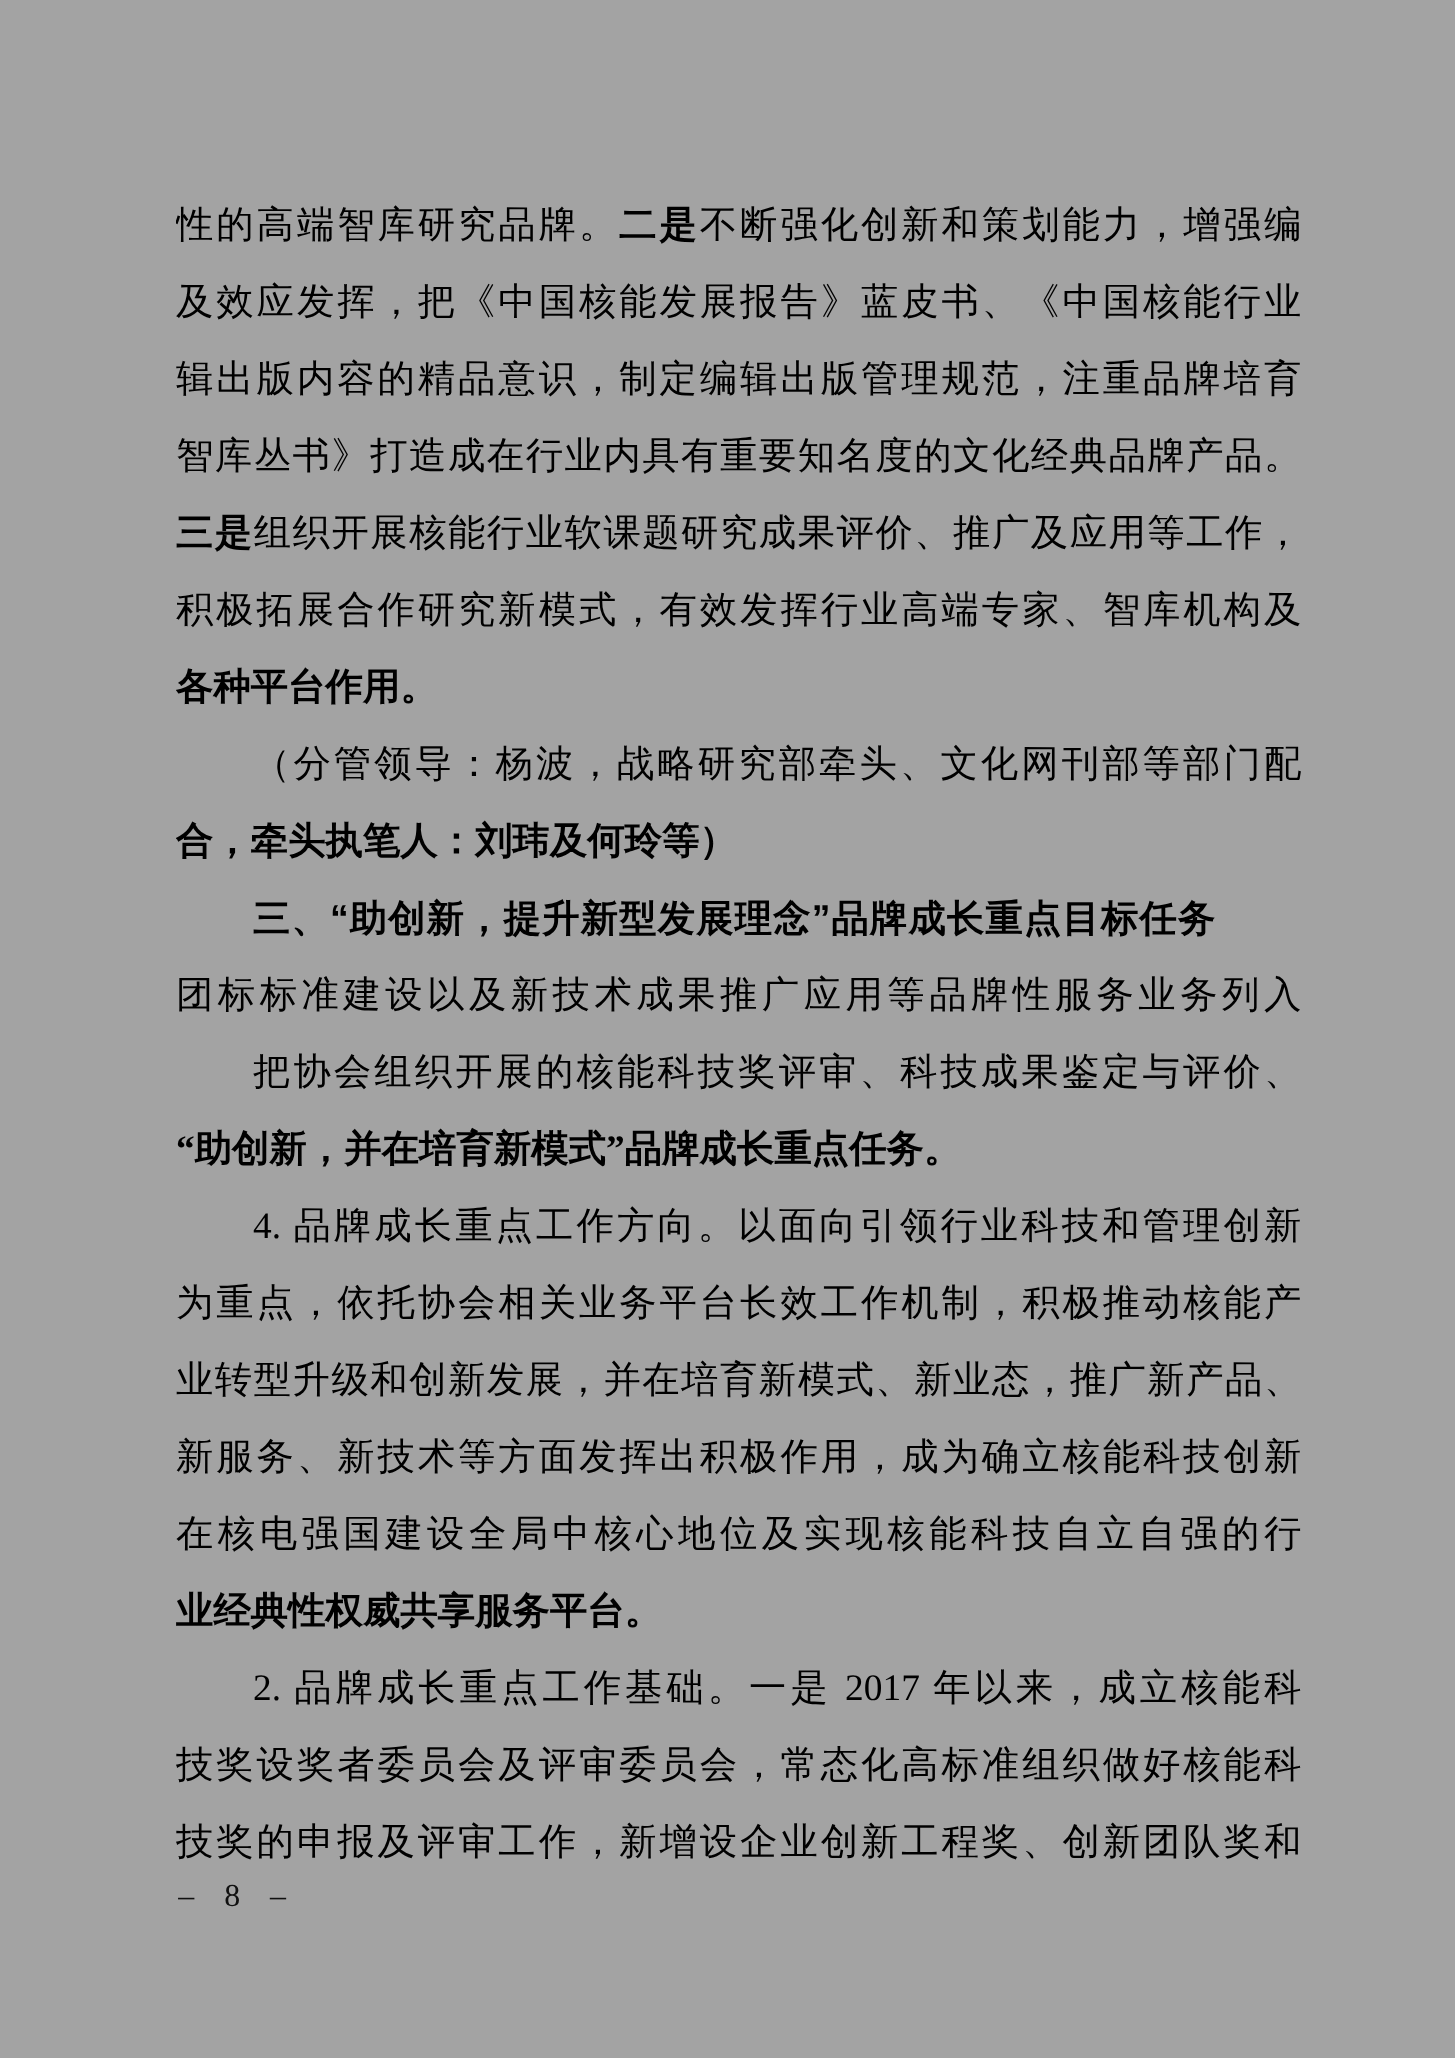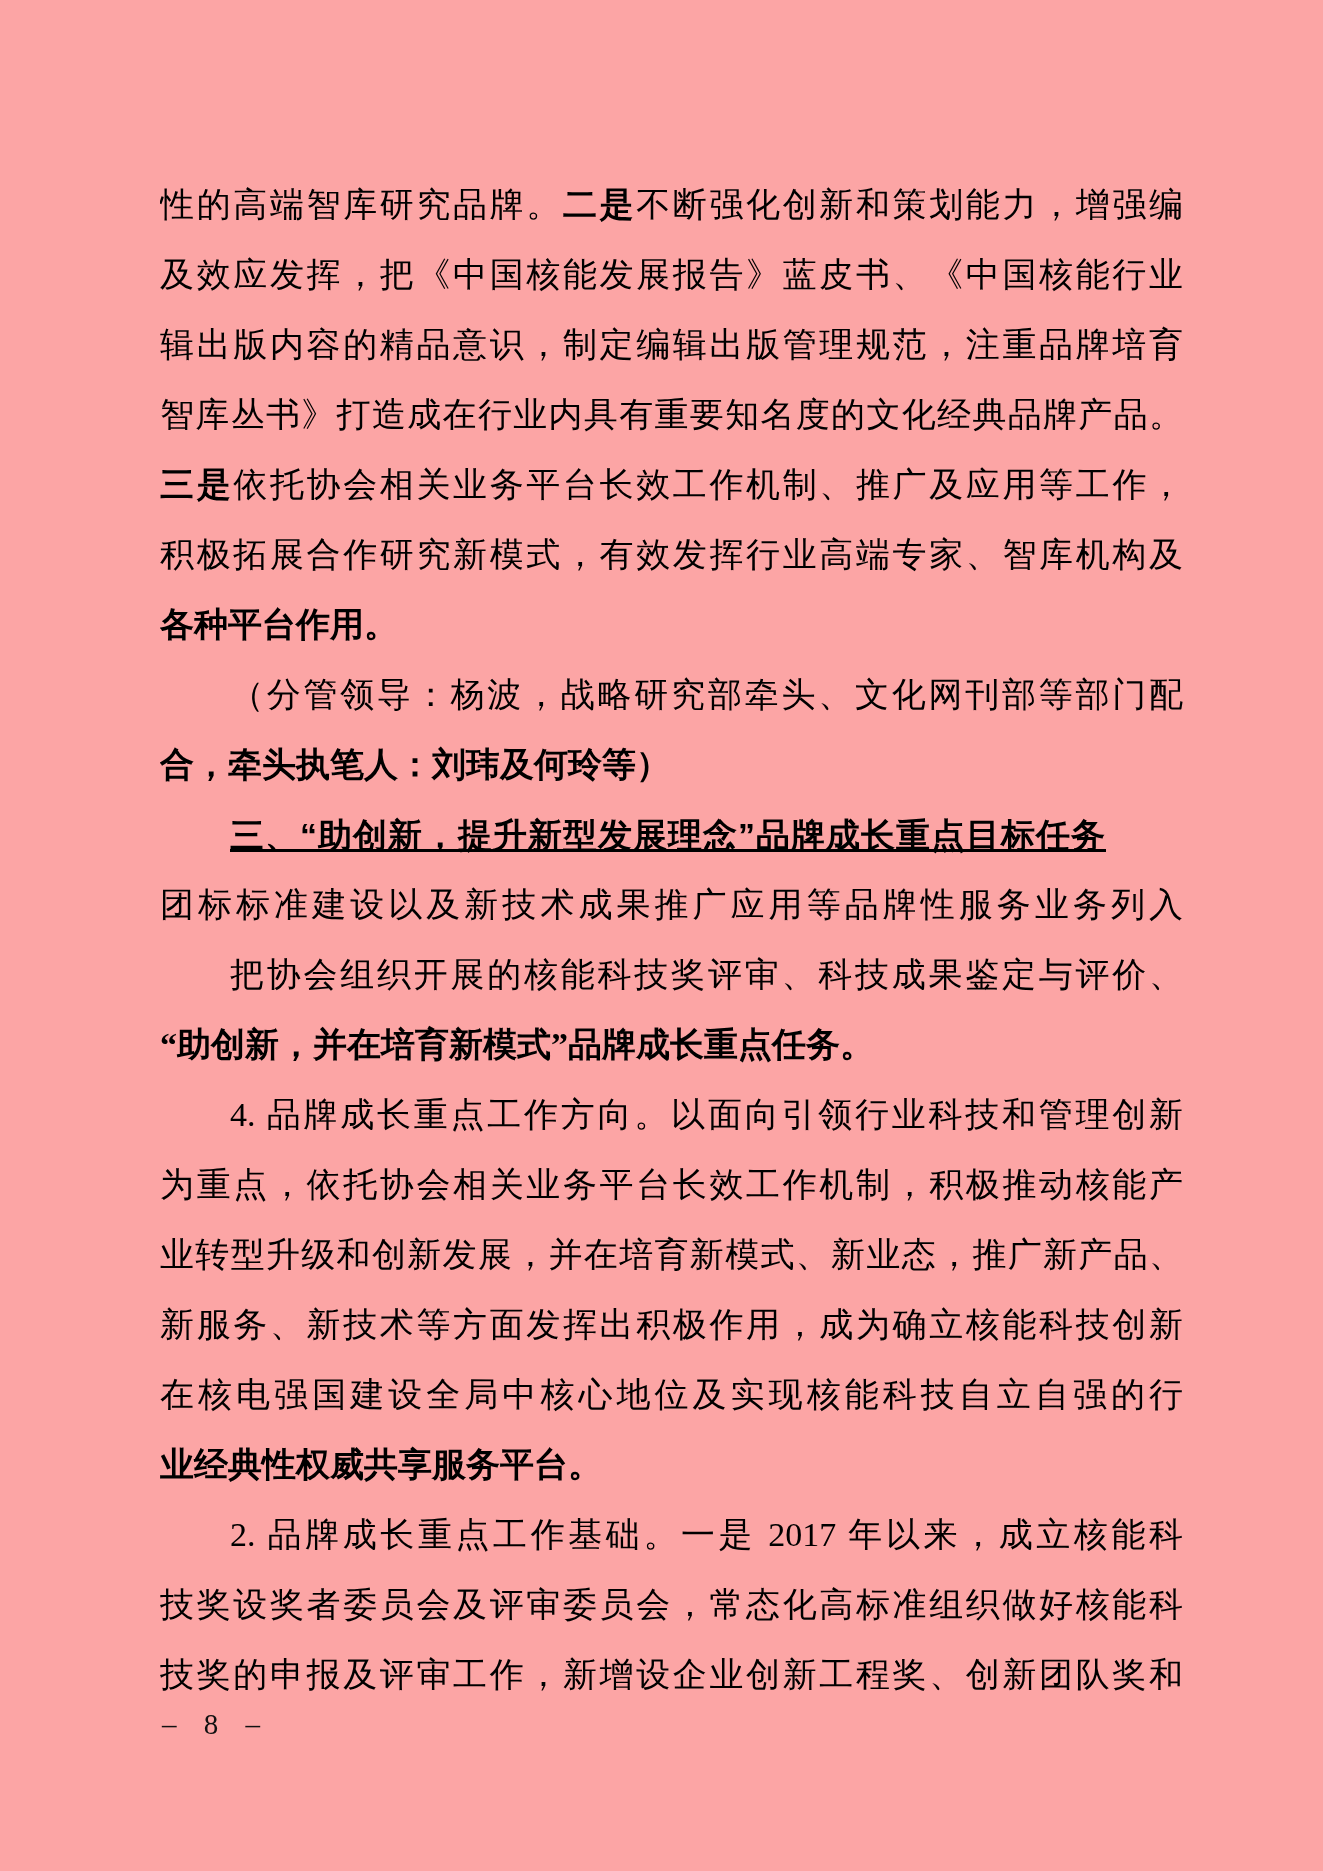--- a/index.html
+++ b/index.html
@@ -1,21 +1,21 @@
 <!DOCTYPE html>
 <html><head>
 <meta charset="utf-8">
 <style>
   html, body { margin: 0; padding: 0; background: #e8e8e8; }
   .page {
     position: relative;
     width: 1323px;
     height: 1871px;
     margin: 0 auto;
-    background: #fca5a5;
+    background: #a3a3a3;
     color: #000000;
     font-family: "Liberation Serif", "DejaVu Serif", serif;
     overflow: hidden;
   }
   .content {
     position: absolute;
     left: 160px;
     top: 170px;
     width: 1023px;
   }
@@ -31,21 +31,20 @@
   }
   .line.left { text-align: left; text-align-last: left; font-weight: bold; }
   .line.indent { padding-left: 70px; }
   .line .b { font-weight: bold; }
   .line.heading {
     font-family: "Liberation Sans", "DejaVu Sans", sans-serif;
     font-weight: bold;
     text-align: right;
     text-align-last: left;
     letter-spacing: 1px;
-    text-decoration: underline;
   }
   .footer {
     position: absolute;
     left: 162px;
     top: 1698px;
     height: 52px;
     line-height: 52px;
     font-size: 29px;
     letter-spacing: 10px;
     color: #111111;
@@ -54,21 +53,21 @@
 </style>
 </head>
 <body>
 
 <div class="page">
   <div class="content">
       <div class="line"><span>性的高端智库研究品牌。</span><span class="b">二是</span><span>不断强化创新和策划能力，增强编</span></div>
       <div class="line"><span>及效应发挥，把《中国核能发展报告》蓝皮书、《中国核能行业</span></div>
       <div class="line"><span>辑出版内容的精品意识，制定编辑出版管理规范，注重品牌培育</span></div>
       <div class="line"><span>智库丛书》打造成在行业内具有重要知名度的文化经典品牌产品。</span></div>
-      <div class="line"><span class="b">三是</span><span>依托协会相关业务平台长效工作机制、推广及应用等工作，</span></div>
+      <div class="line"><span class="b">三是</span><span>组织开展核能行业软课题研究成果评价、推广及应用等工作，</span></div>
       <div class="line"><span>积极拓展合作研究新模式，有效发挥行业高端专家、智库机构及</span></div>
       <div class="line left"><span>各种平台作用。</span></div>
       <div class="line indent"><span>（分管领导：杨波，战略研究部牵头、文化网刊部等部门配</span></div>
       <div class="line left"><span>合，牵头执笔人：刘玮及何玲等）</span></div>
       <div class="line heading indent left"><span class="b">三、“助创新，提升新型发展理念”品牌成长重点目标任务</span></div>
       <div class="line"><span>团标标准建设以及新技术成果推广应用等品牌性服务业务列入</span></div>
       <div class="line indent"><span>把协会组织开展的核能科技奖评审、科技成果鉴定与评价、</span></div>
       <div class="line left"><span>“助创新，并在培育新模式”品牌成长重点任务。</span></div>
       <div class="line indent"><span>4. 品牌成长重点工作方向。以面向引领行业科技和管理创新</span></div>
       <div class="line"><span>为重点，依托协会相关业务平台长效工作机制，积极推动核能产</span></div>

